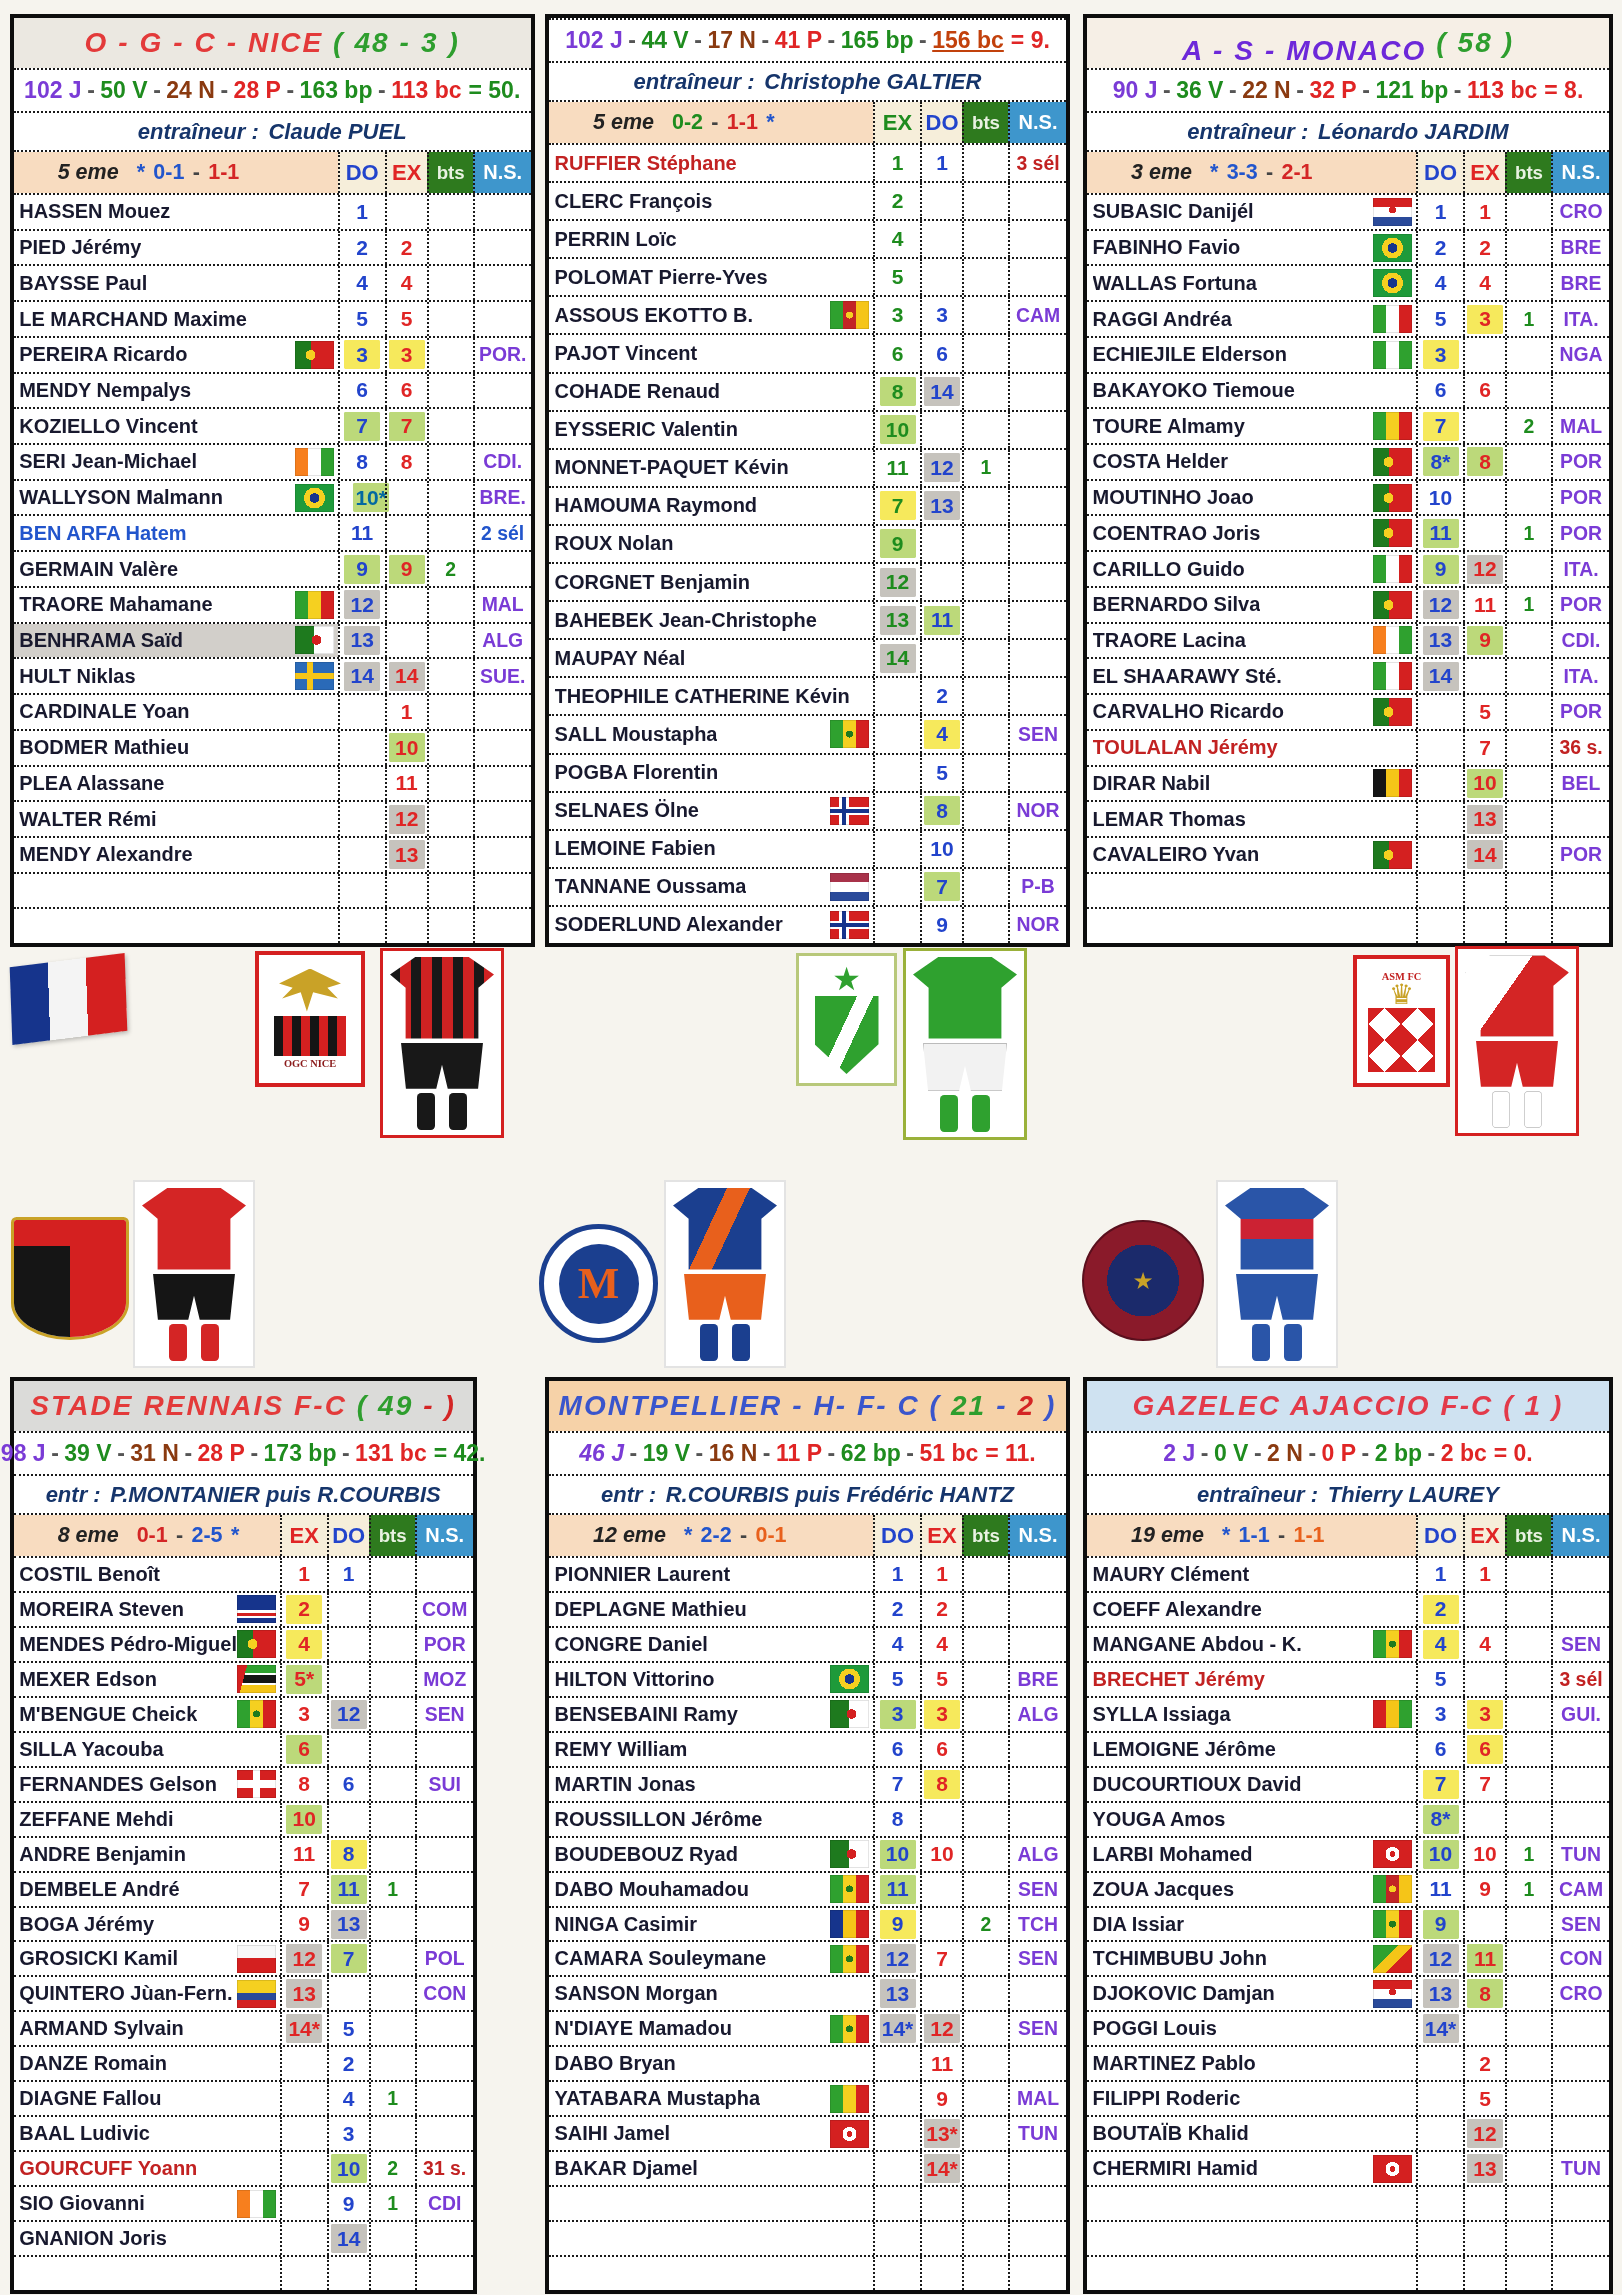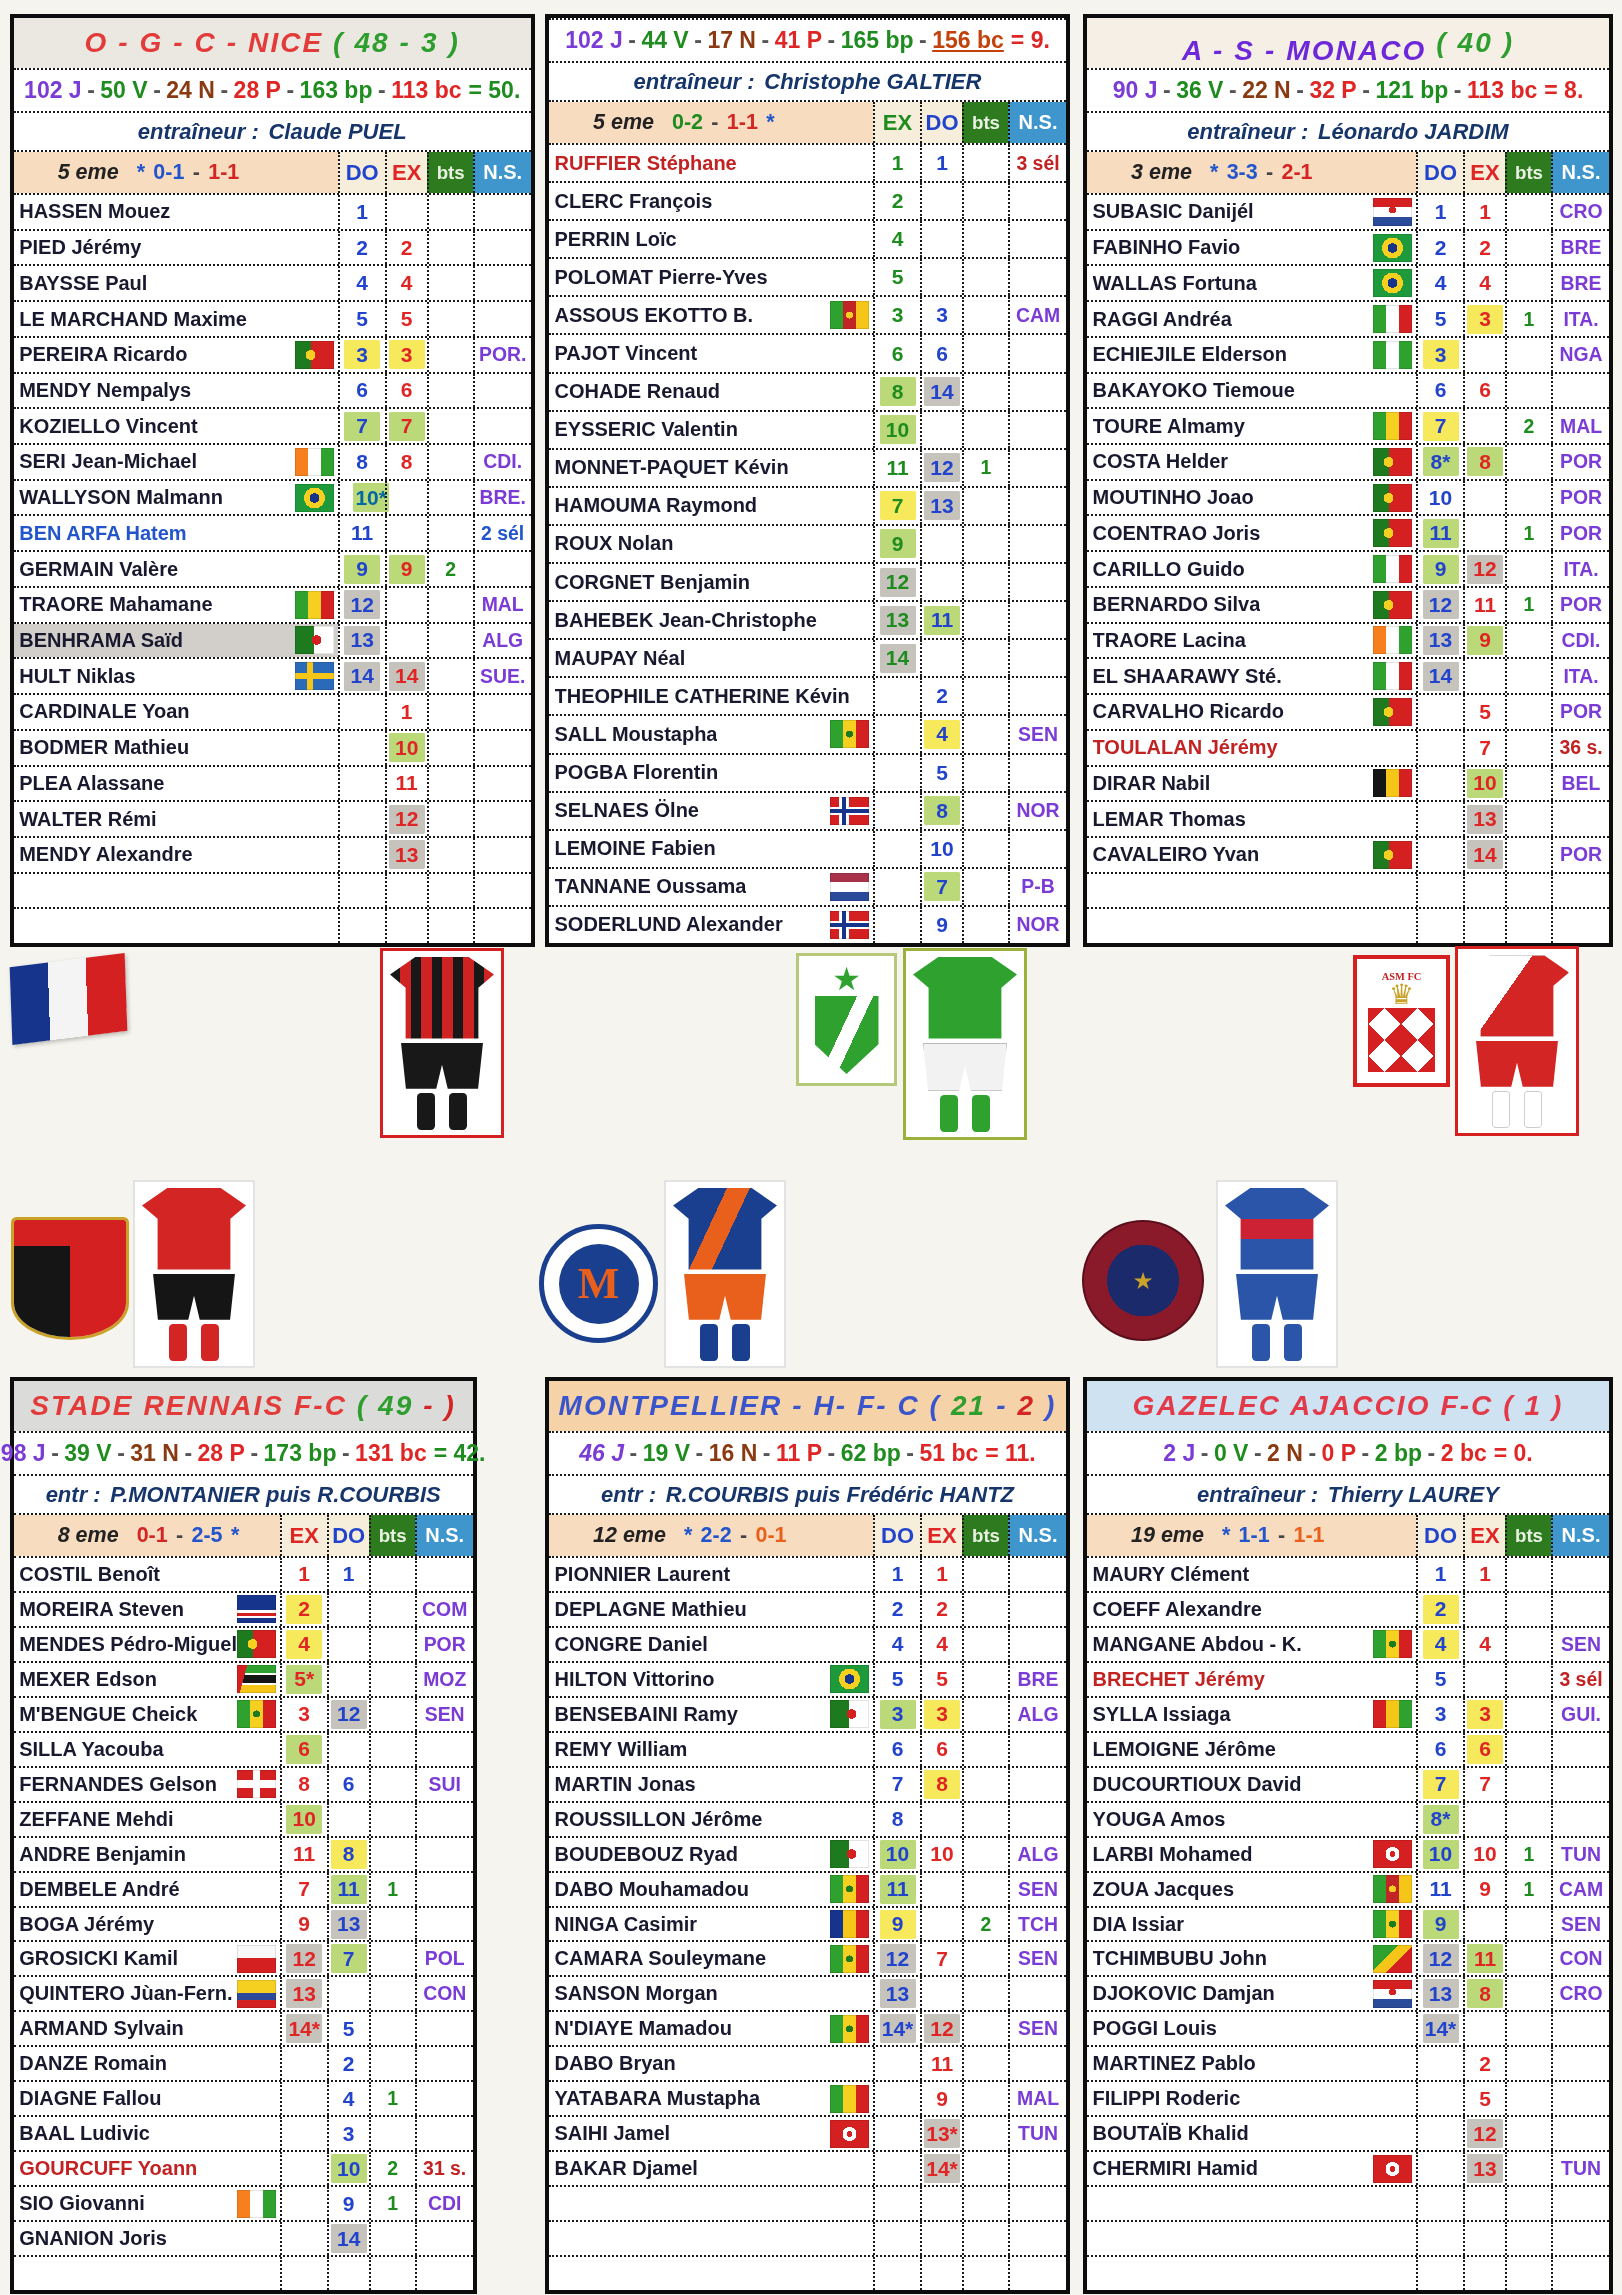--- a/index.html
+++ b/index.html
@@ -701,21 +701,21 @@
               <span class="nb " style="color: rgb(34, 68, 204);">9</span>
             </div>
             <div class="bcell"></div>
             <div class="nscell">NOR</div>
           </div>
         </div>
       </div>
       <div class="team-table" style="left: 1083px; top: 14px; width: 530px; height: 933px;">
         <div class="trow title" style="background: rgb(246, 239, 230);">
           <span style="color: #6d28d9; margin-top: 16px;">A - S - MONACO</span>
-          <span class="paren"><span style="color: rgb(46, 158, 46);">( 40 )</span></span>
+          <span class="paren"><span style="color: rgb(46, 158, 46);">( 58 )</span></span>
         </div>
         <div class="trow stats sep">
           <span style="color: rgb(122, 59, 214);">90 J</span>
           <span class="dash">-</span>
           <span style="color: rgb(30, 140, 30);">36 V</span>
           <span class="dash">-</span>
           <span style="color: rgb(138, 58, 16);">22 N</span>
           <span class="dash">-</span>
           <span style="color: rgb(224, 37, 37);">32 P</span>
           <span class="dash">-</span>
@@ -1867,20 +1867,25 @@
             <div class="num c2"></div>
             <div class="bcell"></div>
             <div class="nscell"></div>
           </div>
         </div>
       </div>
     </div>
 
   <div class="flag-fr"></div>
 
+  <div class="badge b-nice">
+    <div class="eagle"></div>
+    <div class="nice-stripes"></div>
+    <div class="b-label">OGC NICE</div>
+  </div>
   <div class="kit k-nice">
     <div class="shirt"></div>
     <div class="shorts"></div>
     <div class="socks">
         <div class="sock"></div>
         <div class="sock"></div>
       </div>
   </div>
 
   <div class="badge b-asse">

